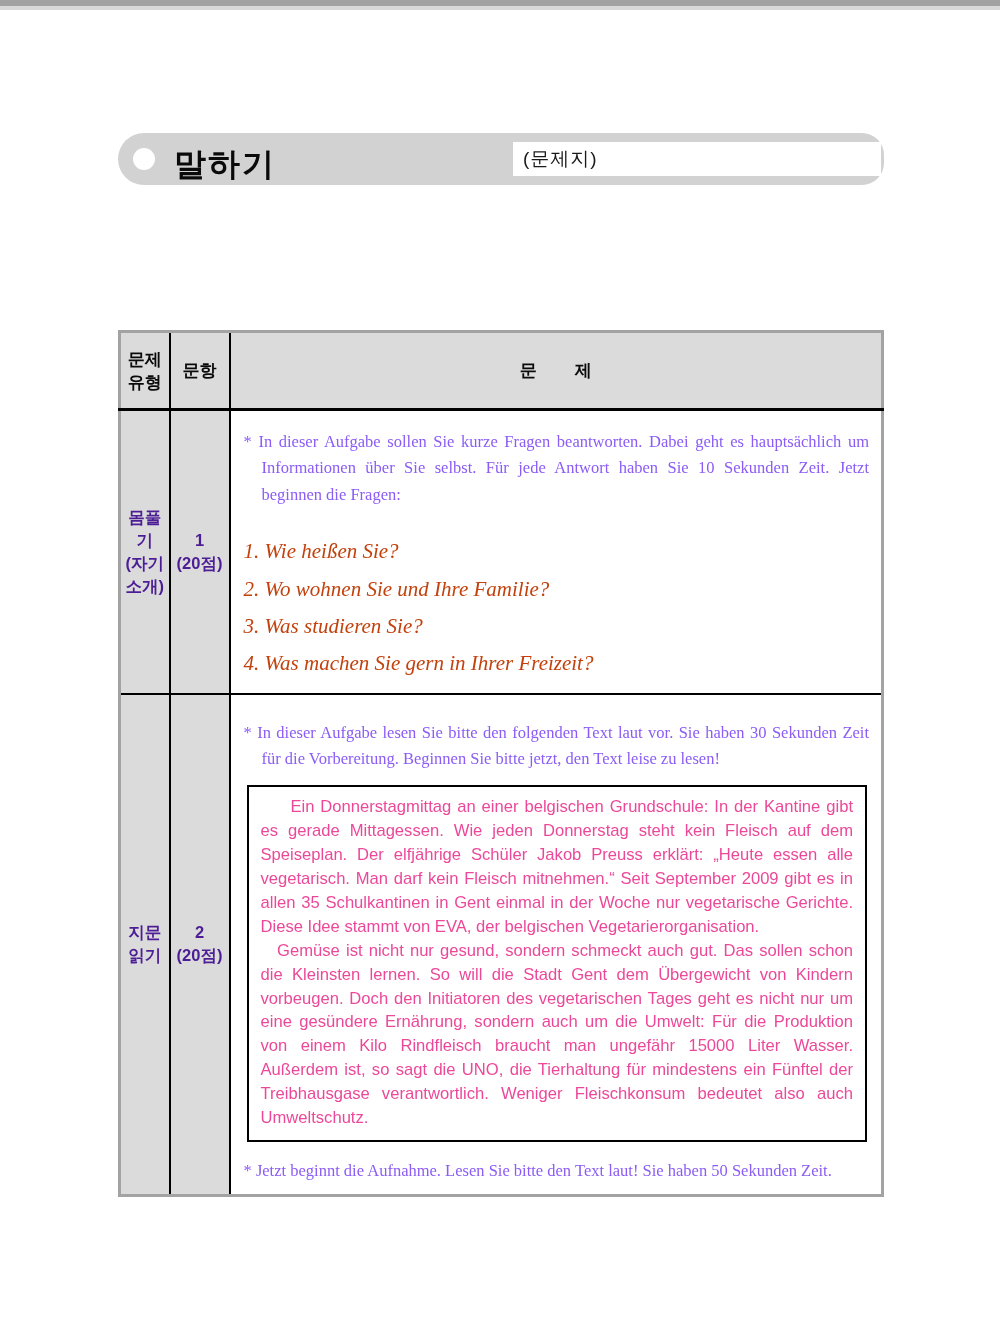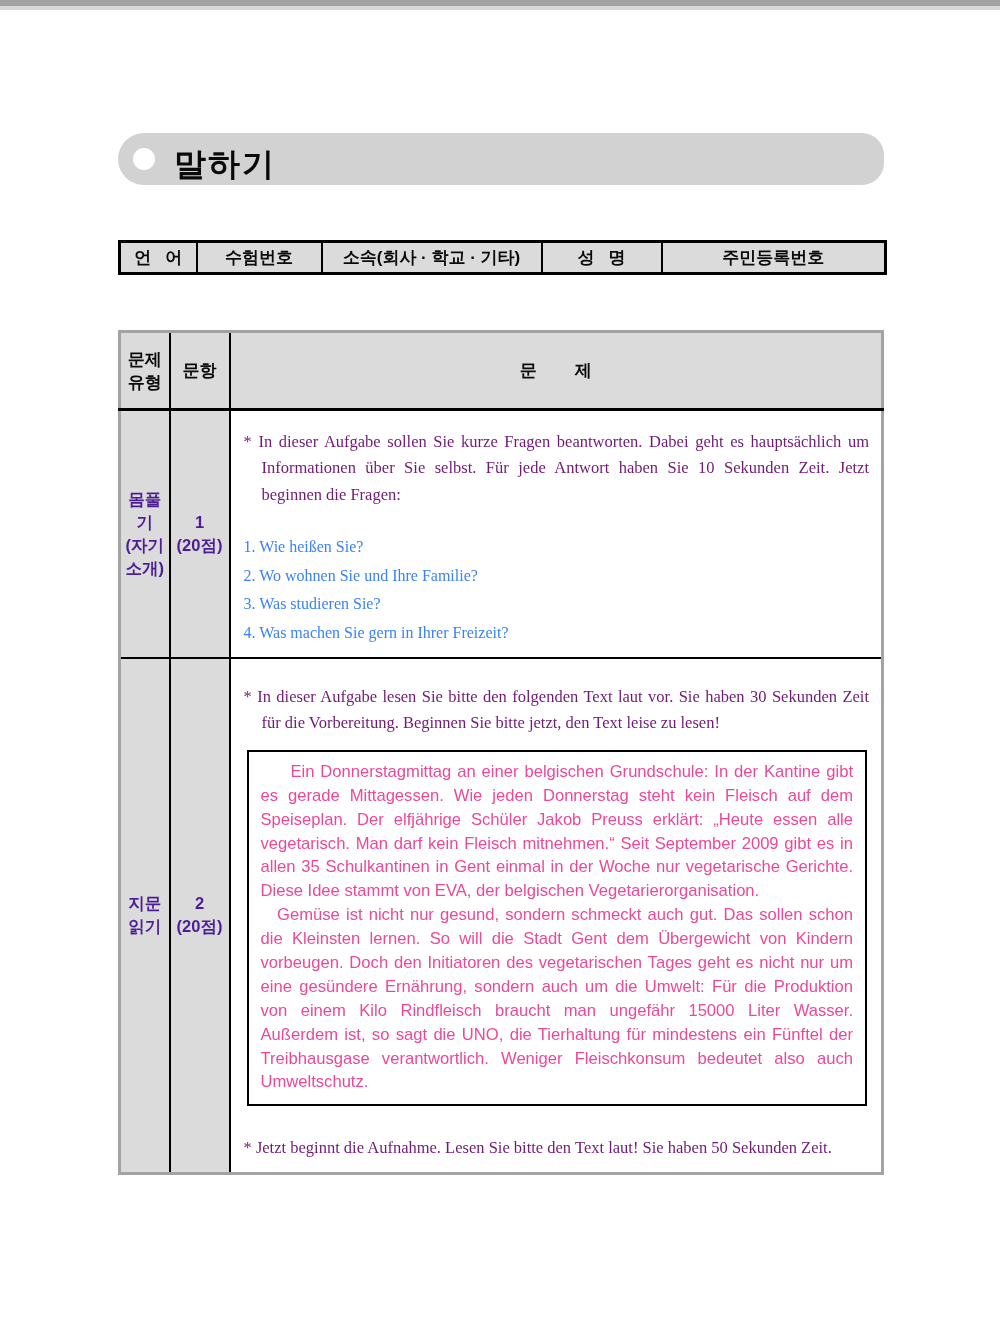--- a/index.html
+++ b/index.html
@@ -66,67 +66,63 @@
     font-size: 16.5px; font-weight: 700; white-space: pre-line;
     line-height: 1.4; color: #4c1d95;
   }
   .content-cell { vertical-align: top; background: #fff; padding: 18px 12px 10px 13px; }
   .row1 .content-cell { height: 245px; }
   .row2 .content-cell { height: 498px; padding-top: 25px; }
   
   .para {
     font-family: "Liberation Serif", serif;
     font-size: 16.5px; line-height: 1.6; text-align: justify;
-    padding-left: 18px; text-indent: -18px; color: #701a75;
+    padding-left: 18px; text-indent: -18px; color: #8b5cf6;
   }
   .q-list { margin-top: 25px; }
   .q-line {
-    font-family: "Liberation Serif", serif; 
-    font-size: 16px; line-height: 1.78; color: #3b82f6;
+    font-family: "Liberation Serif", serif; font-style: italic;
+    font-size: 21px; line-height: 1.78; color: #c2410c;
   }
   .passage-box {
     margin: 13px 2px 0 3px;
     border: 2px solid #000;
     padding: 8px 12px 10px 12px;
     font-family: "Liberation Sans", sans-serif;
     font-size: 16.6px; line-height: 1.44; text-align: justify;
     color: #ec4899;
   }
   .passage-box p { text-indent: 1em; }
   .passage-box p:first-child { text-indent: 1.8em; }
-  .outro { margin-top: 29px; }
+  .outro { margin-top: 16px; }
 </style>
 </head>
 <body>
 
 <div class="doc">
 
   <div class="topbar"></div>
 
   <div class="header-pill">
     <span class="bullet"></span>
     <span class="pill-title">말하기</span>
+    <span class="paper-type-box">
+      <span>(문제지)</span>
+    </span>
   </div>
 
   <table class="info-table">
     <colgroup>
       <col style="width:77px">
         <col style="width:125px">
         <col style="width:220px">
       <col style="width:120px">
         <col style="width:224px">
     </colgroup>
     <tbody>
-        <tr>
-      <th>언   어</th>
-      <th>수험번호</th>
-      <th>소속(회사 · 학교 · 기타)</th>
-      <th>성   명</th>
-      <th>주민등록번호</th>
-    </tr>
   </tbody>
     </table>
 
   <table class="q-table">
     <colgroup>
       <col style="width:50px">
         <col style="width:60px">
         <col>
     </colgroup>
     <tbody>

